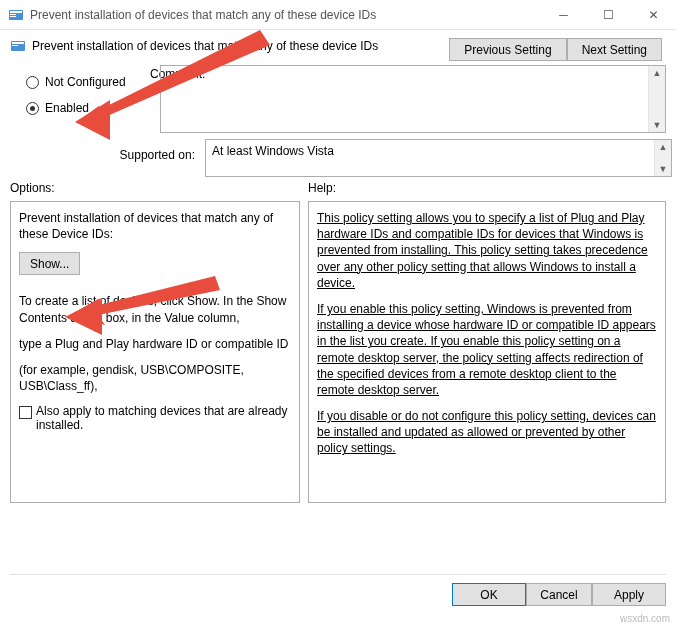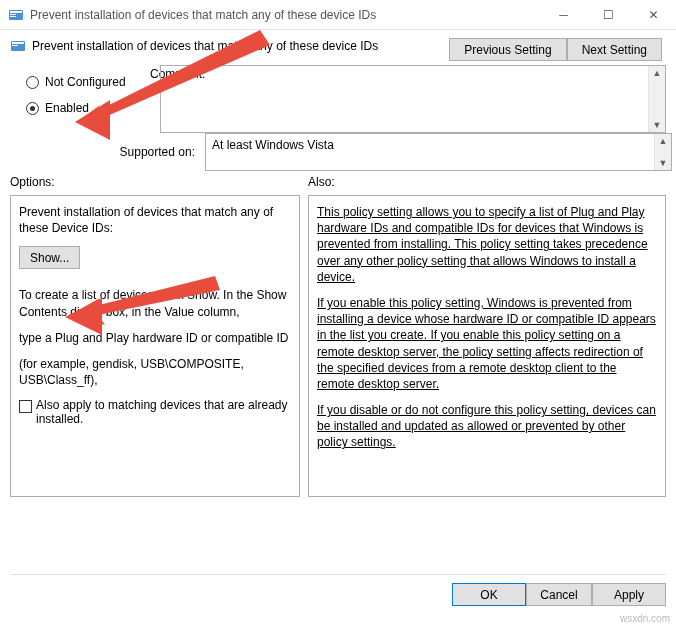--- a/index.html
+++ b/index.html
@@ -115,21 +115,21 @@
     .textarea-box {
       border: 1px solid #abadb3;
       flex: 1;
       position: relative;
     }
     .comment-box {
       height: 68px;
     }
     .supported-box {
       height: 38px;
-      margin-top: 0;
+      margin-top: 6px;
       padding: 4px 6px;
     }
     .scrollbar-v {
       position: absolute;
       right: 0;
       top: 0;
       width: 17px;
       height: 100%;
       background: #f0f0f0;
       border-left: 1px solid #e5e5e5;
@@ -284,21 +284,21 @@
     <span>At least Windows Vista</span>
     <div class="scrollbar-v">
       <span class="scroll-arrow">▲</span>
       <span class="scroll-arrow">▼</span>
     </div>
   </div>
 </div>
 
 <div class="labels-row">
   <div class="left"><span>Options:</span></div>
-  <div><span>Also:</span></div>
+  <div><span>Help:</span></div>
 </div>
 
 <div class="panels">
   <div class="panel options-panel">
     <p>Prevent installation of devices that match any of these Device IDs:</p>
     <div class="btn" style="padding:0 10px;">Show...</div>
     <p style="margin-top:18px;">To create a list of devices, click Show. In the Show Contents dialog box, in the Value column,</p>
     <p>type a Plug and Play hardware ID or compatible ID</p>
     <p>(for example, gendisk, USB\COMPOSITE, USB\Class_ff),</p>
     <div class="checkbox-row">

